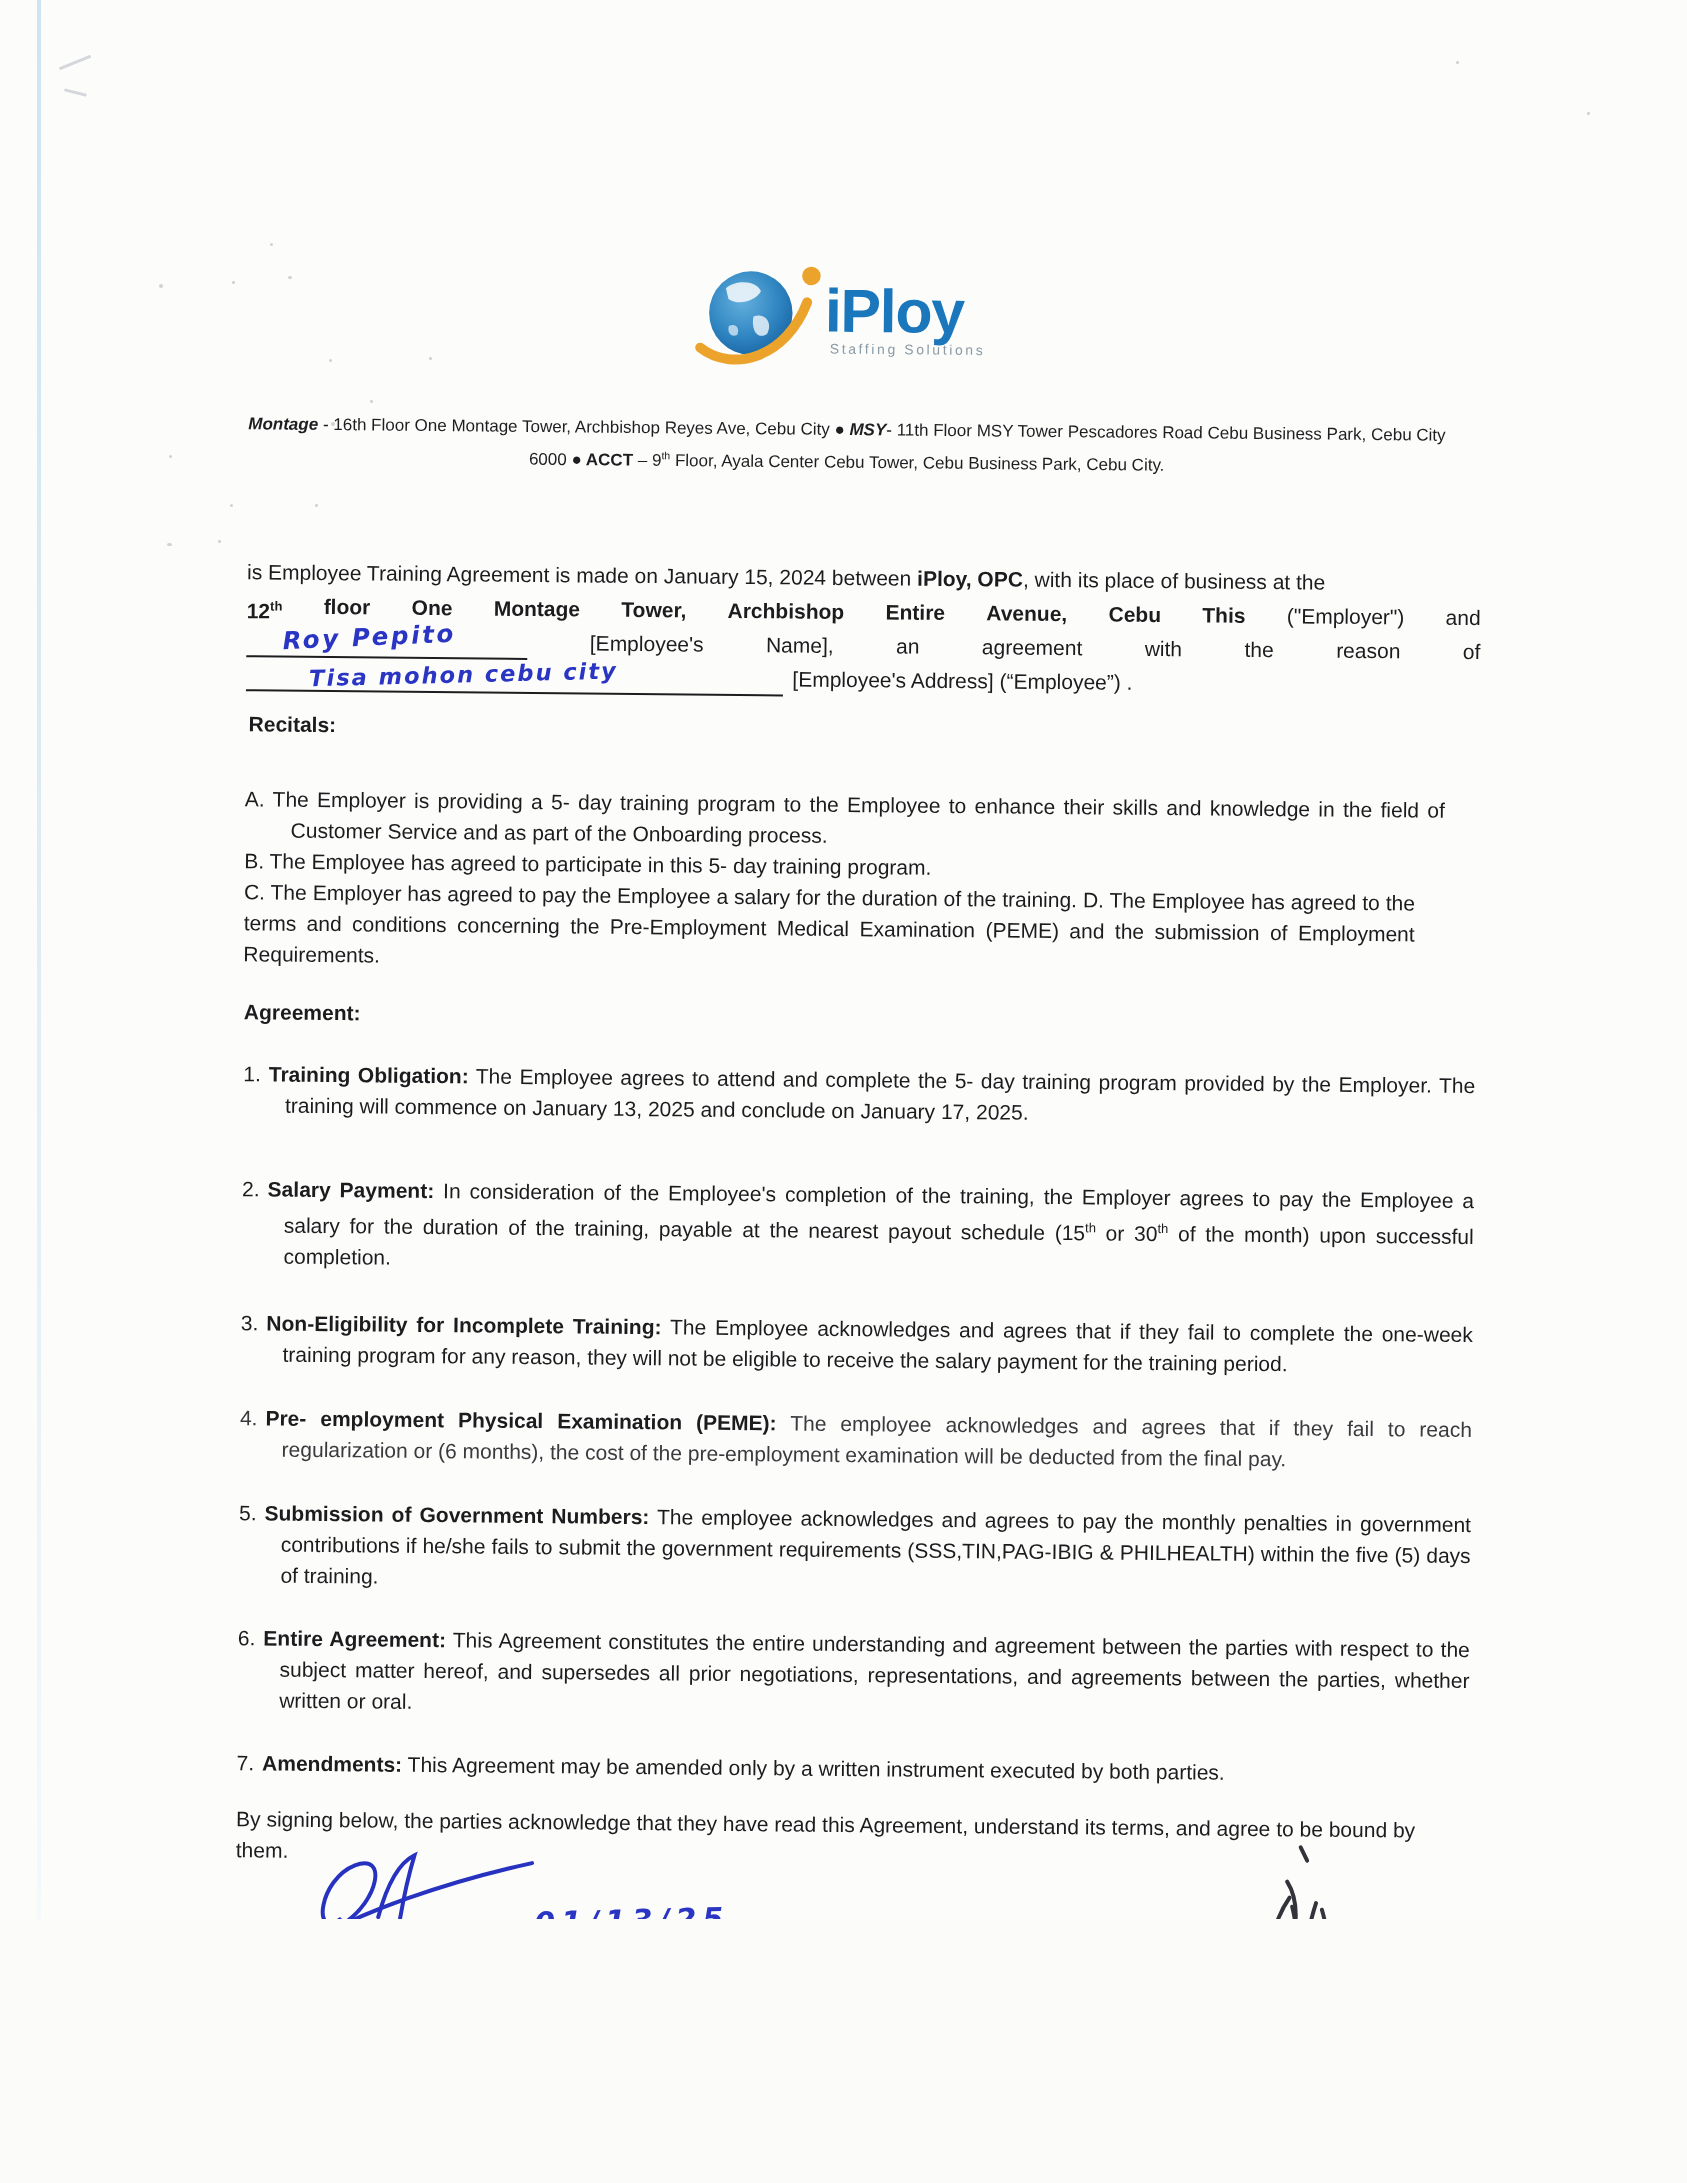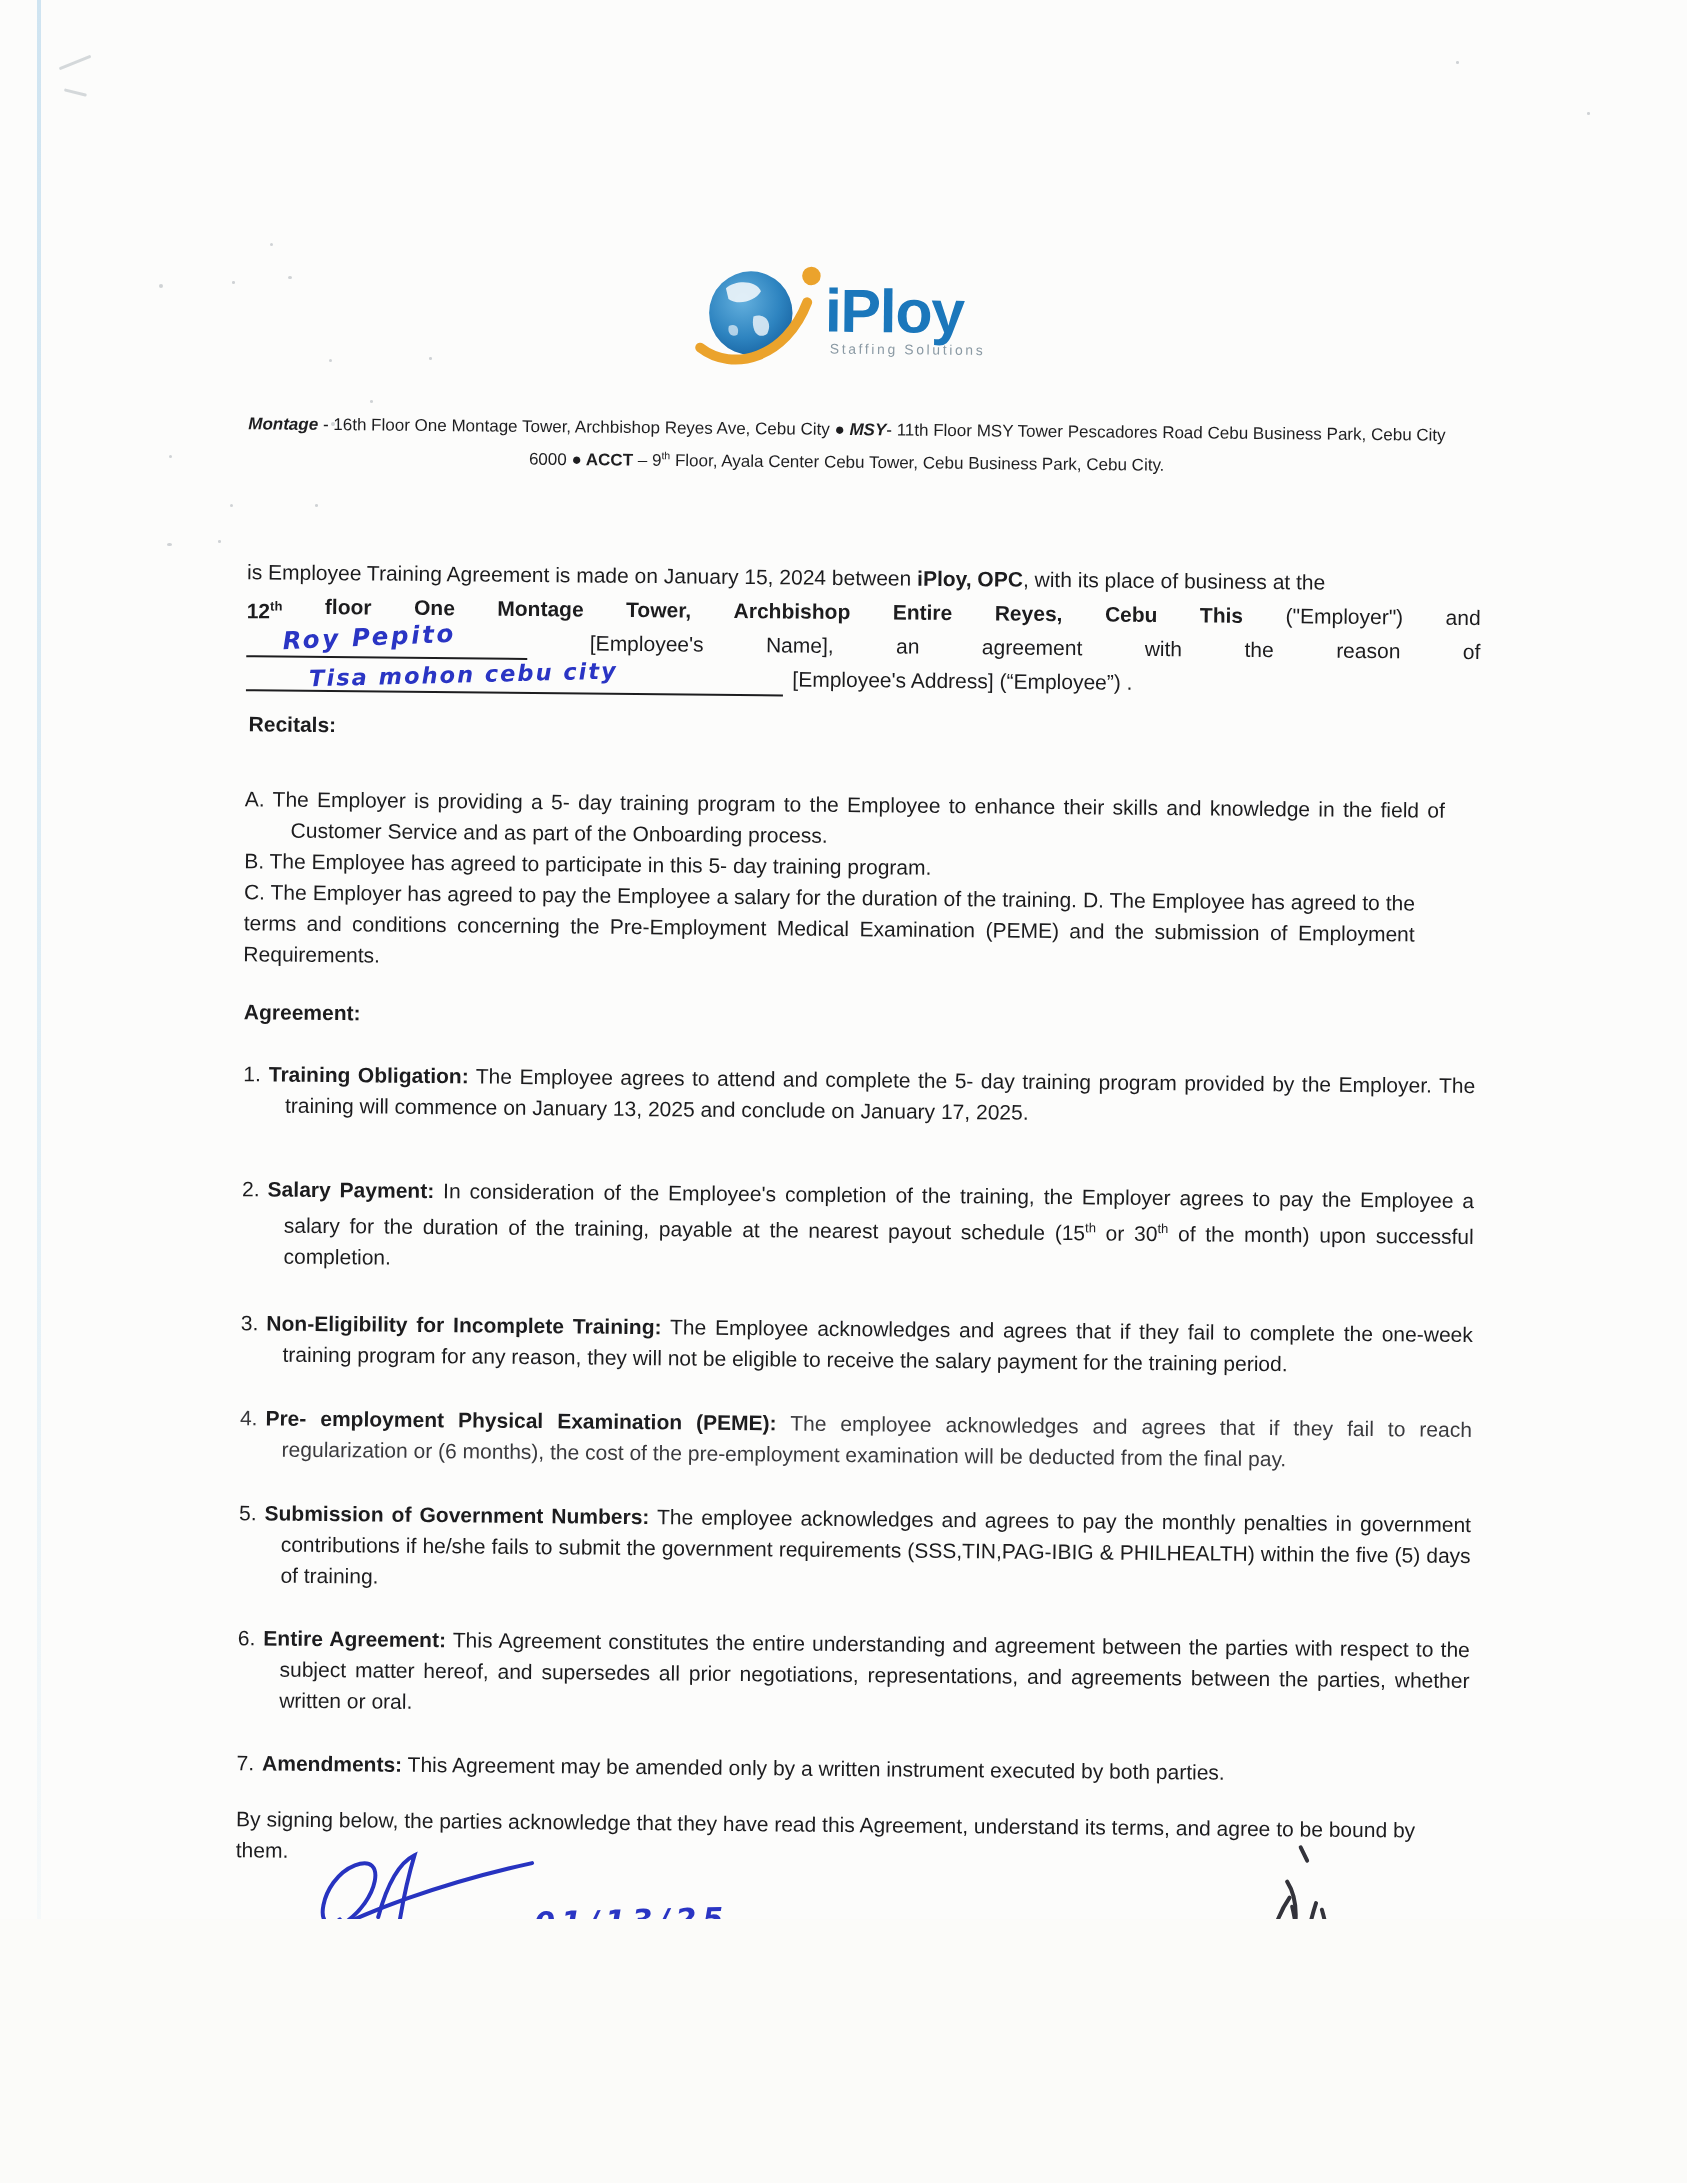--- a/index.html
+++ b/index.html
@@ -108,21 +108,21 @@
     <div class="intro">
       <div class="iline"><span>is Employee Training Agreement is made on January 15, 2024 between </span><span class="b">iPloy, OPC</span><span>, with its place of business at the</span></div>
       <div class="iline flexspread">
         <span class="b"><span>12</span><sup>th</sup></span>
         <span class="b">floor</span>
         <span class="b">One</span>
         <span class="b">Montage</span>
         <span class="b">Tower,</span>
         <span class="b">Archbishop</span>
         <span class="b">Entire</span>
-        <span class="b">Reyes,</span>
+        <span class="b">Avenue,</span>
         <span class="b">Cebu</span>
         <span class="b">This</span>
         <span>("Employer")</span>
         <span>and</span>
       </div>
       <div class="iline l3">
         <span class="blank1">
             <span class="hand hand-name">Roy Pepito</span>
           </span>
         <span>[Employee's</span>

